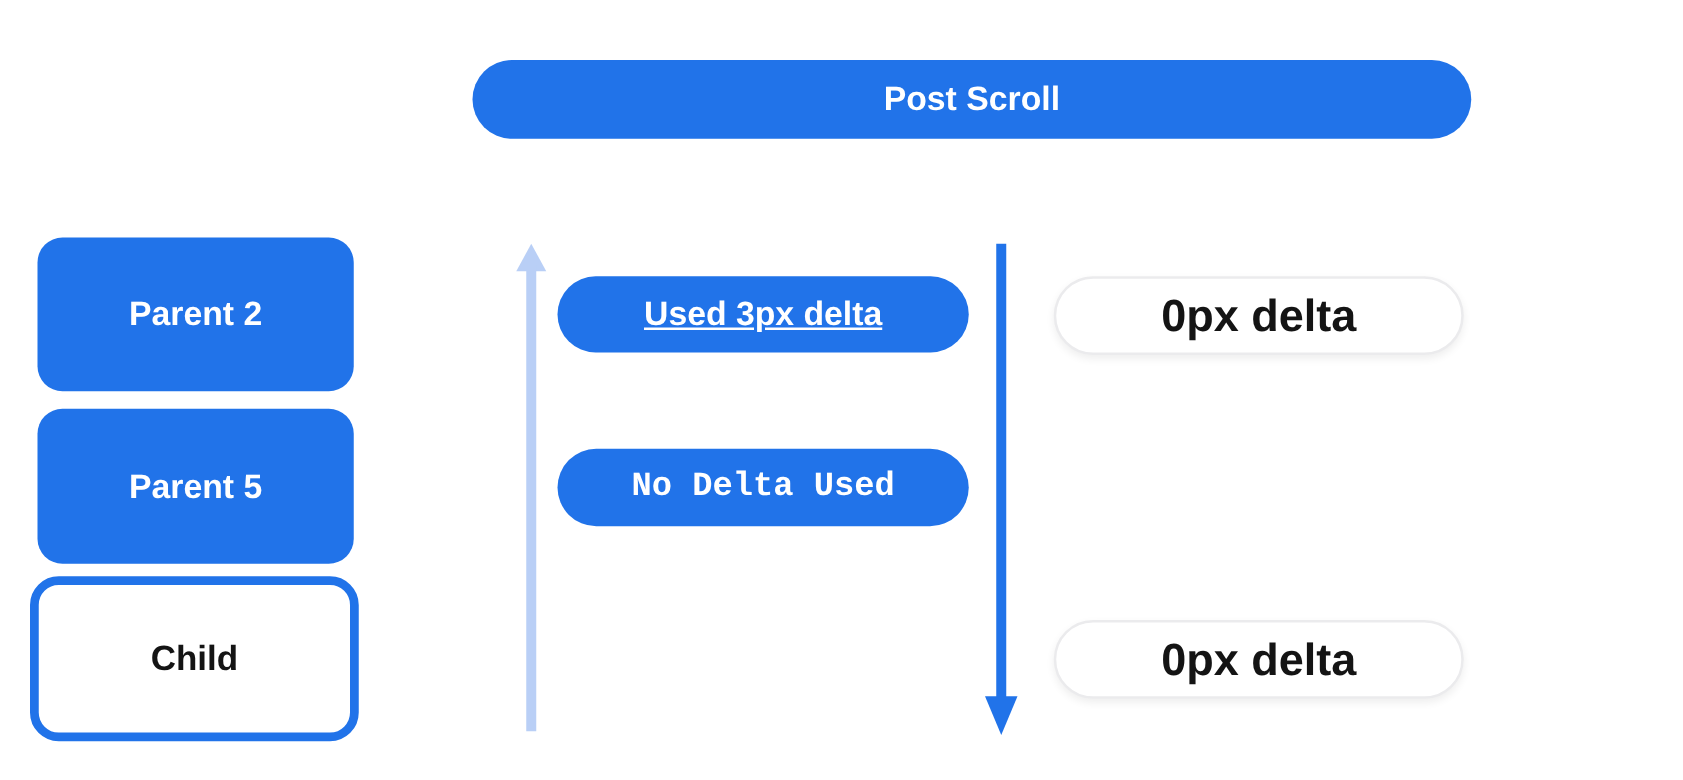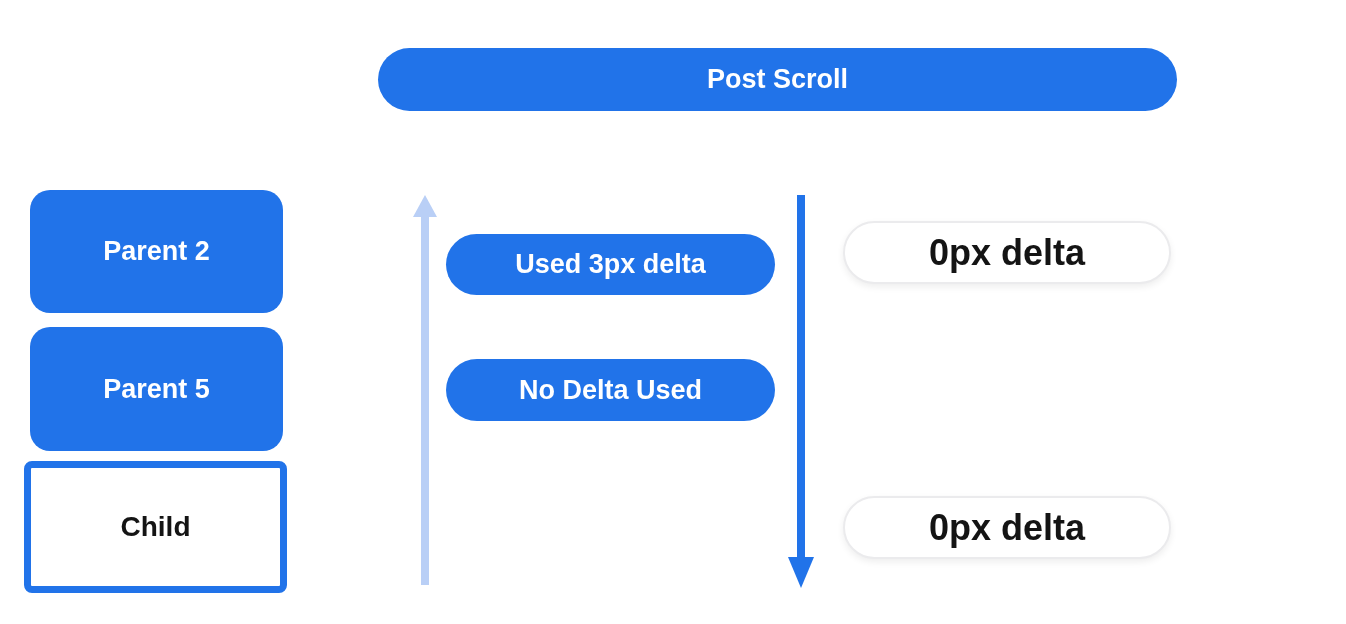--- a/index.html
+++ b/index.html
@@ -49,38 +49,38 @@
     font-size:27px;
   }
   .parent-box.p2{top:190px;height:123px;}
   .parent-box.p1{top:327px;}
   .child-box{
     position:absolute;
     left:24px; top:461px;
     width:263px; height:132px;
     background:#ffffff;
     border:7px solid var(--blue);
-    border-radius:8px;
+    border-radius:23px;
     color:var(--text-dark);
     font-weight:600;
     font-size:28px;
   }
   
   .delta-pill{
     position:absolute;
     left:446px;
     width:329px; height:61px;
     background:var(--blue);
     border-radius:31px;
     color:#ffffff;
     font-weight:700;
     font-size:27px;
   }
-  .delta-pill.top{top:234px;}
-  .delta-pill.bottom{top:359px;height:62px;}
+  .delta-pill.top{top:221px;text-decoration:underline;}
+  .delta-pill.bottom{top:359px;height:62px;font-family:Liberation Mono, monospace;}
   
   .zero-pill{
     position:absolute;
     left:843px;
     width:328px; height:63px;
     background:#ffffff;
     border:2px solid var(--pill-border);
     border-radius:32px;
     color:var(--text-dark);
     font-weight:600;

